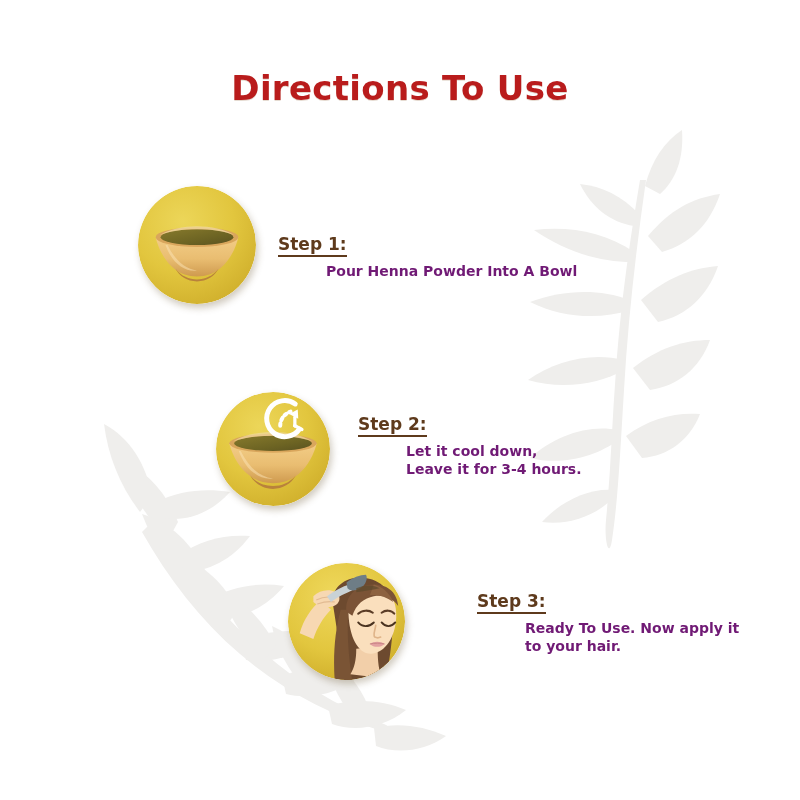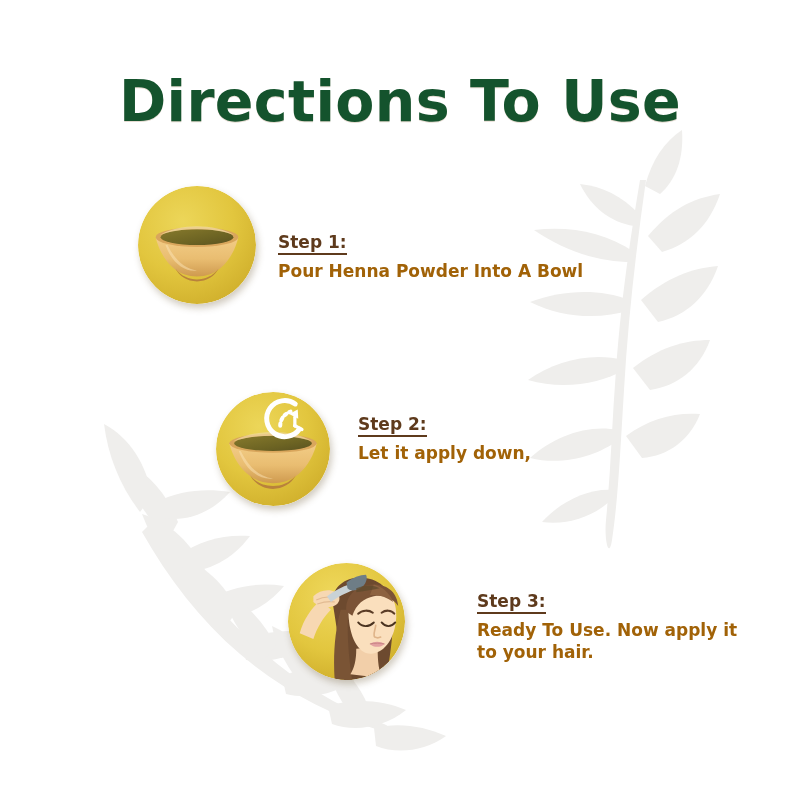--- a/index.html
+++ b/index.html
@@ -30,24 +30,24 @@
   .leaf-svg { display: block; }
 
   
   .title {
     position: absolute;
     top: 68px;
     left: 0;
     width: 800px;
     text-align: center;
     font-family: "DejaVu Sans", sans-serif;
-    font-size: 57px;
+    font-size: 34px;
     font-weight: bold;
     letter-spacing: 0.3px;
-    color: #14532d;
+    color: #b91c1c;
     text-shadow: 0 1px 0 rgba(150,110,70,0.25);
   }
 
   
   .step-row {
     position: absolute;
     display: flex;
     align-items: flex-start;
   }
   #step-row-1 { left: 138px; top: 186px; align-items: center; }
@@ -81,24 +81,25 @@
     display: inline-block;
     font-size: 17px;
     font-weight: bold;
     color: #5e3a1c;
     border-bottom: 2px solid #5e3a1c;
     padding-bottom: 1px;
     margin-bottom: 5px;
     line-height: 1.1;
   }
   .step-line {
-    font-size: 17px;
+    font-size: 14px;
     font-weight: 600;
-    color: #a16207;
+    color: #701a75;
     white-space: nowrap;
+    margin-left: 48px;
   }
 </style>
 </head>
 <body>
 
 <div id="poster">
 
   <div class="leaf-layer">
     <svg class="leaf-svg" width="800" height="800" viewBox="0 0 800 800">
       <g fill="#efeeec">
@@ -225,21 +226,22 @@
           <path d="M22 -3.5 L13 1.2 L22.6 6.2 Z" fill="#ffffff"></path>
 
           <path d="M19 13.5 L19 4.5" stroke="#ffffff" stroke-width="3.4" stroke-linecap="round" fill="none"></path>
           <path d="M19 13.5 L26.5 17.5" stroke="#ffffff" stroke-width="3.4" stroke-linecap="round" fill="none"></path>
           <circle cx="19" cy="13.5" r="1.9" fill="#ffffff"></circle>
         </g>
       </svg>
     </div>
     <div class="step-text" id="step-text-2">
       <div class="step-label">Step 2:</div>
-      <div class="step-line">Let it apply down,</div>
+      <div class="step-line">Let it cool down,</div>
+      <div class="step-line">Leave it for 3-4 hours.</div>
     </div>
   </div>
 
   <div class="step-row" id="step-row-3">
     <div class="badge" id="badge-3">
       <svg class="badge-svg" viewBox="0 0 120 120">
         <defs>
           <radialGradient id="g3" cx="40%" cy="28%" r="80%">
             <stop offset="0%" stop-color="#efd85c"></stop>
             <stop offset="60%" stop-color="#e2c63e"></stop>

